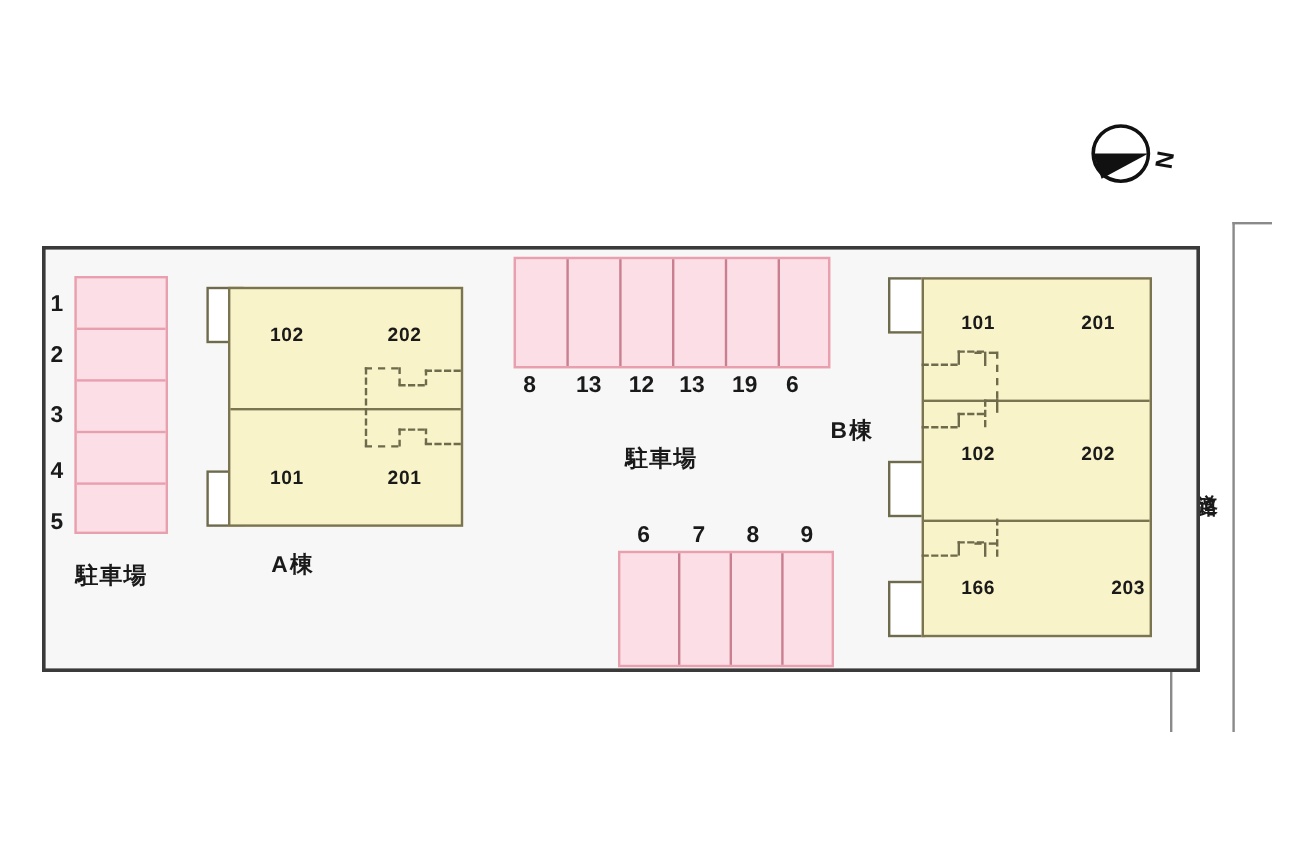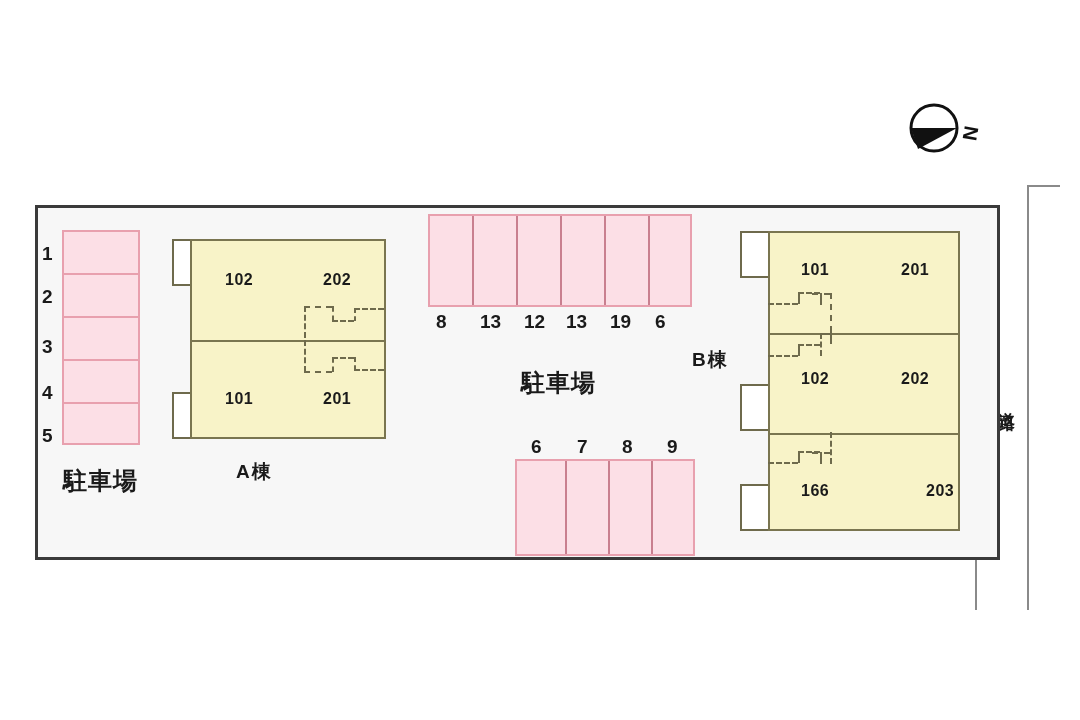--- a/index.html
+++ b/index.html
@@ -79,24 +79,23 @@
   .unit-no {
     font-size: 16px;
     font-weight: bold;
     letter-spacing: 0.5px;
   }
   .stall-no {
     font-size: 19px;
     font-weight: bold;
   }
   .jp-label {
-    font-size: 24px;
+    font-size: 19px;
     font-weight: bold;
     letter-spacing: 1px;
-    font-family: Liberation Mono, monospace;
   }
   .bldg-label {
     font-size: 19px;
     font-weight: bold;
     letter-spacing: 2px;
   }
   .road-label {
     font-size: 17px;
     font-weight: bold;
     writing-mode: vertical-rl;
@@ -159,21 +158,21 @@
   <div class="abs dashline-v" style="left:354px; top:308px; height:13px;"></div>
   <div class="abs dashline-h" style="left:354px; top:308px; width:30px;"></div>
 
   <div class="abs dashline-v" style="left:304px; top:340px; height:32px;"></div>
   <div class="abs dashline-h" style="left:304px; top:371px; width:28px;"></div>
   <div class="abs dashline-v" style="left:332px; top:357px; height:15px;"></div>
   <div class="abs dashline-h" style="left:332px; top:357px; width:22px;"></div>
   <div class="abs dashline-v" style="left:354px; top:357px; height:13px;"></div>
   <div class="abs dashline-h" style="left:354px; top:369px; width:30px;"></div>
 
-  <div class="abs lbl bldg-label" style="left:236px; top:462px;">A棟</div>
+  <div class="abs lbl bldg-label" style="left:226px; top:462px;">A棟</div>
 
   <div class="abs park-block" style="left:428px; top:214px; width:264px; height:93px;">
     <div class="abs park-div-v" style="left:42px; top:0; height:89px;"></div>
     <div class="abs park-div-v" style="left:86px; top:0; height:89px;"></div>
     <div class="abs park-div-v" style="left:130px; top:0; height:89px;"></div>
     <div class="abs park-div-v" style="left:174px; top:0; height:89px;"></div>
     <div class="abs park-div-v" style="left:218px; top:0; height:89px;"></div>
   </div>
   <div class="abs lbl stall-no" style="left:436px; top:312px;">8</div>
   <div class="abs lbl stall-no" style="left:480px; top:312px;">13</div>

